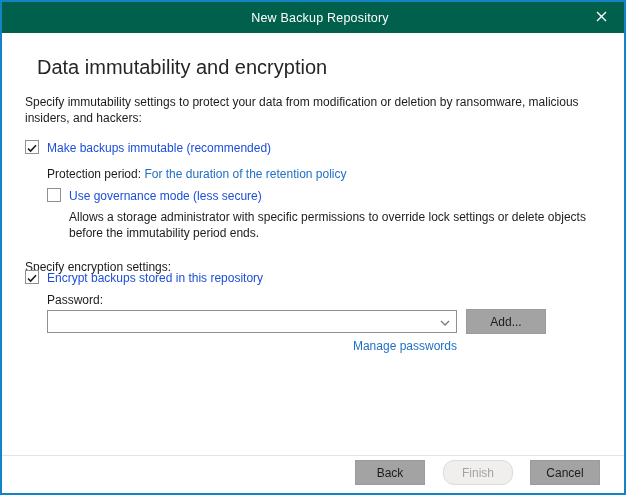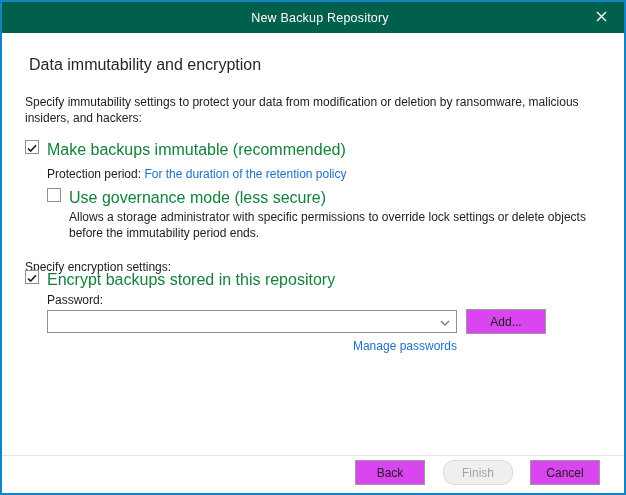--- a/index.html
+++ b/index.html
@@ -24,42 +24,42 @@
     color:#ffffff; font-size:12.5px; letter-spacing:.2px;
   }
   .close-btn {
     position:absolute; top:0; right:6px; width:34px; height:31px;
     display:flex; align-items:center; justify-content:center;
     cursor:pointer; background:transparent; border:none;
   }
 
   
   .heading {
-    position:absolute; left:27px; top:54px;
-    font-size:16px; color:#262626;
+    position:absolute; left:35px; top:54px;
+    font-size:20px; color:#262626;
   }
   .intro {
     position:absolute; left:23px; top:92px; width:578px;
     font-size:12px; line-height:16px; color:#1c1c1c;
   }
   .static-label { font-size:12px; color:#1c1c1c; }
 
   
   .check-row {
     position:absolute; display:flex; align-items:flex-start;
   }
   .checkbox {
     width:14px; height:14px; flex:0 0 14px;
     background:#ffffff; border:1px solid #8f8f8f;
     display:flex; align-items:center; justify-content:center;
     cursor:pointer; margin-right:8px;
   }
   .checkbox .check { display:none; margin-top:1px; }
   .checkbox.checked .check { display:block; }
-  .check-label { font-size:16px; color:#15803d; cursor:default; padding-top:1px; }
+  .check-label { font-size:12px; color:#1d4ed8; cursor:default; padding-top:1px; }
 
   .protection-line {
     position:absolute; left:45px; top:165px; font-size:12px; color:#1c1c1c;
   }
   .link { color:#1f6fc4; text-decoration:none; cursor:pointer;text-align:center; }
 
   .description {
     position:absolute; left:67px; top:207px; width:540px;
     font-size:12px; line-height:16px; color:#1c1c1c;
   }
@@ -78,21 +78,21 @@
     font-family:inherit; font-size:12px; padding:0 6px; color:#1c1c1c;
   }
   .combo .drop {
     flex:0 0 22px; display:flex; align-items:center; justify-content:center;
     cursor:pointer; background:transparent; border:none;
   }
 
   
   .btn {
     position:absolute; height:25px;
-    background:#d946ef; border:1px solid #9b9b9b;
+    background:#a3a3a3; border:1px solid #9b9b9b;
     font-family:inherit; font-size:12px; color:#1c1c1c;
     cursor:pointer;
     display:flex; align-items:center; justify-content:center;
   }
   .btn.disabled {
     background:#f0efee; border-color:#dcdbda; color:#a5a3a1; cursor:default;border-radius:11px;
   }
   .add-btn { left:464px; top:307px; width:80px; }
 
   .manage-line {

